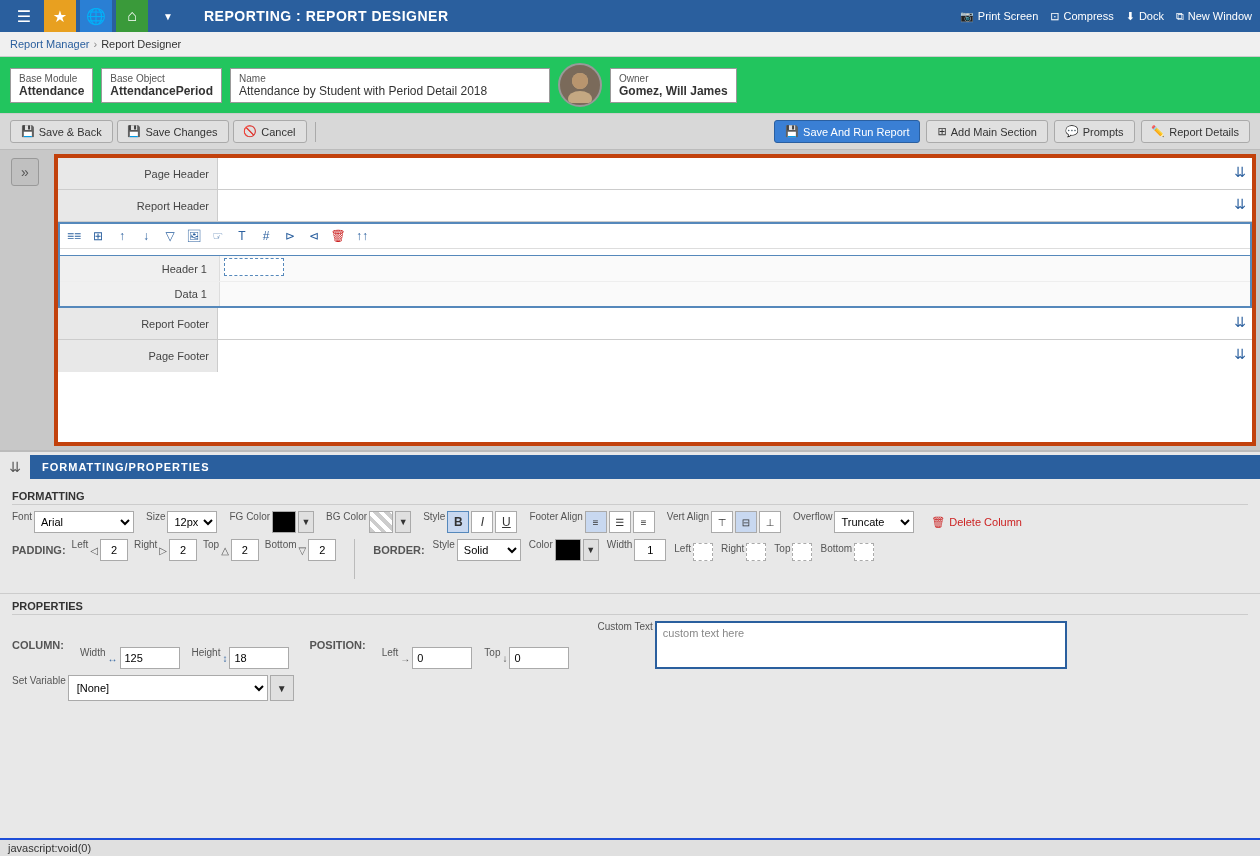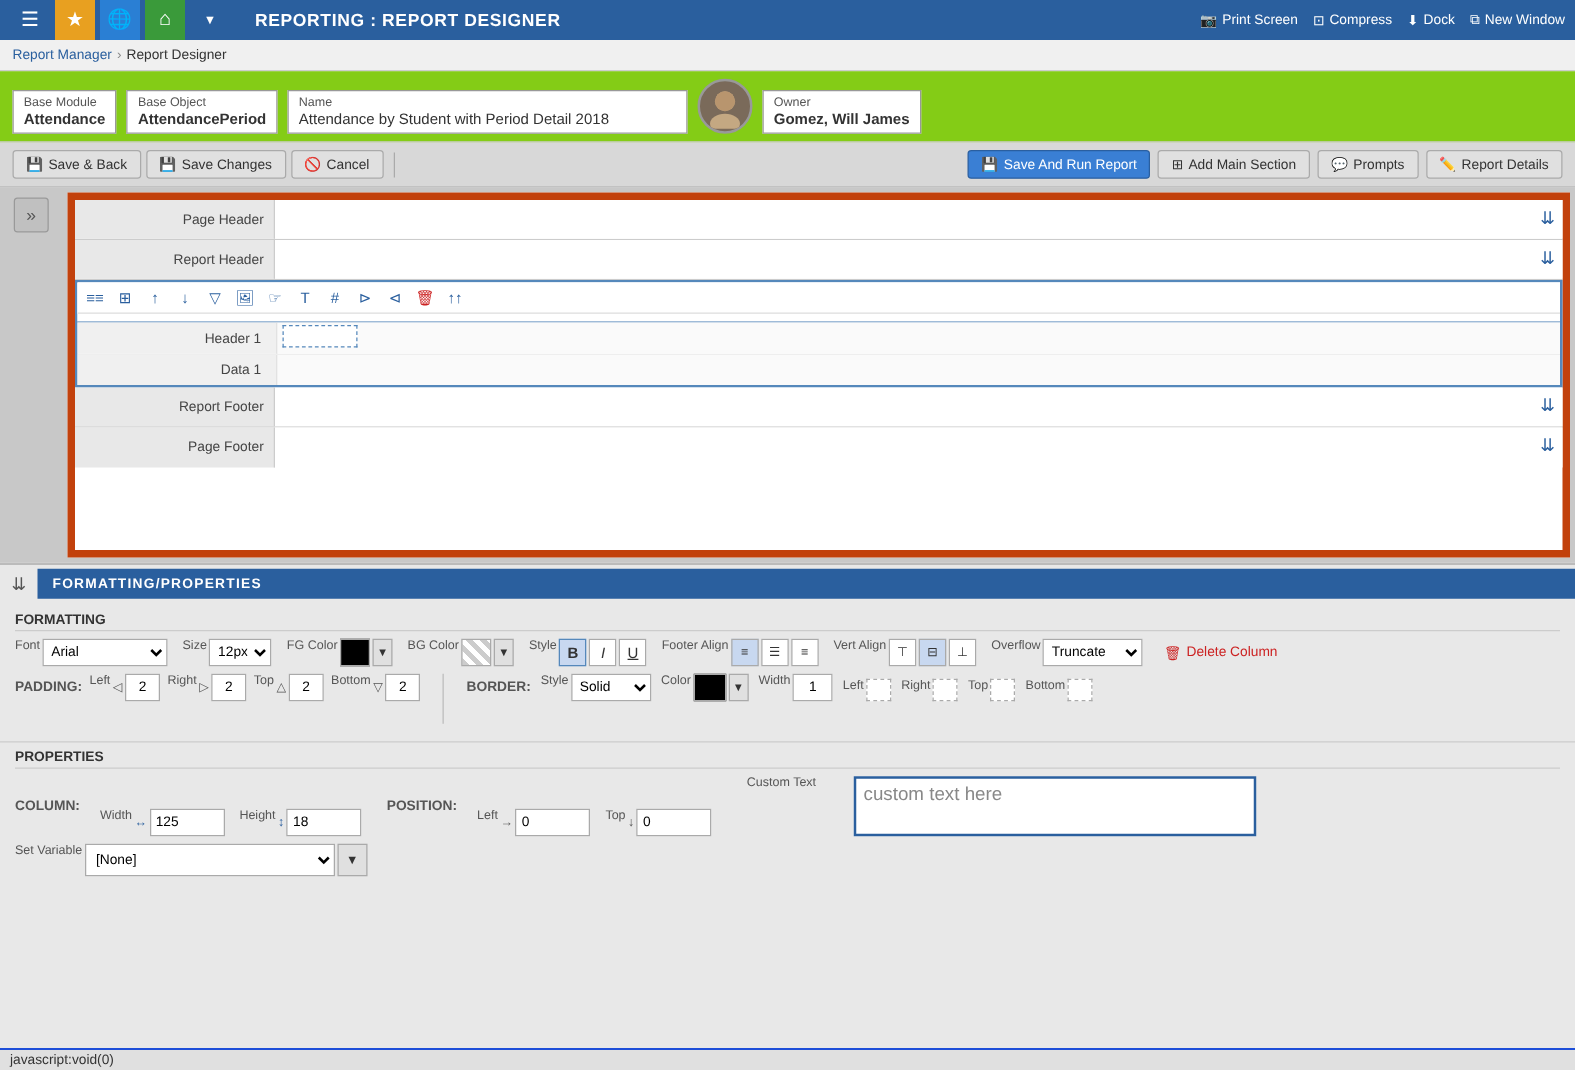--- a/index.html
+++ b/index.html
@@ -16,42 +16,42 @@
     .top-bar-title { color: white; font-size: 14px; font-weight: bold; margin-left: 16px; flex: 1; letter-spacing: 0.5px; }
     .top-bar-actions { display: flex; align-items: center; gap: 12px; }
     .top-bar-btn { display: flex; align-items: center; gap: 4px; color: white; font-size: 11px; cursor: pointer; background: none; border: none; }
 
     
     .breadcrumb { display: flex; align-items: center; gap: 4px; padding: 6px 10px; background: #f0f0f0; font-size: 11px; border-bottom: 1px solid #ccc; }
     .breadcrumb a { color: #2a5f9e; text-decoration: none; cursor: pointer; }
     .breadcrumb-sep { color: #888; }
 
     
-    .info-bar { display: flex; align-items: flex-end; gap: 8px; padding: 6px 10px; background: #84cc16; border-bottom: 1px solid #ccc; }
+    .info-bar { display: flex; align-items: center; gap: 8px; padding: 6px 10px; background: #22c55e; border-bottom: 1px solid #ccc; }
     .info-box { border: 1px solid #999; background: white; padding: 4px 8px; min-width: 80px; }
     .info-box-label { font-size: 10px; color: #555; }
     .info-box-value { font-size: 12px; font-weight: bold; color: #333; }
     .info-box-name { border: 1px solid #999; background: white; padding: 4px 8px; flex: 1; max-width: 320px; }
     .avatar { width: 44px; height: 44px; border-radius: 50%; background: #7a6a5a; display: flex; align-items: center; justify-content: center; overflow: hidden; border: 2px solid #999; }
     .avatar svg { width: 36px; height: 36px; }
     .owner-box { border: 1px solid #999; background: white; padding: 4px 8px; }
 
     
     .toolbar { display: flex; align-items: center; gap: 4px; padding: 6px 10px; background: #d8d8d8; border-bottom: 1px solid #bbb; }
     .toolbar-btn { display: flex; align-items: center; gap: 4px; padding: 4px 10px; background: #e0e0e0; border: 1px solid #aaa; border-radius: 3px; cursor: pointer; font-size: 11px; color: #333; }
     .toolbar-sep { width: 1px; height: 20px; background: #aaa; margin: 0 4px; }
     .toolbar-right { margin-left: auto; display: flex; align-items: center; gap: 6px; }
     .toolbar-btn-blue { background: #3a7fd4; color: white; border-color: #2a5fa0; }
 
     
     .designer-area { display: flex; background: #c8c8c8; min-height: 300px; }
     .section-toggle { width: 50px; display: flex; align-items: flex-start; justify-content: center; padding-top: 8px; }
     .toggle-btn { width: 28px; height: 28px; background: #c0c0c0; border: 1px solid #999; border-radius: 3px; display: flex; align-items: center; justify-content: center; cursor: pointer; font-size: 14px; color: #555; }
 
-    .sections-container { flex: 1; background: white; border: 6px solid #c2410c; margin: 4px; }
+    .sections-container { flex: 1; background: white; border: 4px solid #c2410c; margin: 4px; }
     .section-row { display: flex; align-items: stretch; border-bottom: 1px solid #ccc; min-height: 32px; }
     .section-label { width: 160px; min-width: 160px; display: flex; align-items: center; justify-content: flex-end; padding-right: 8px; font-size: 11px; color: #444; background: #e8e8e8; border-right: 1px solid #ccc; }
     .section-content { flex: 1; position: relative; background: white; }
     .section-collapse { position: absolute; right: 6px; top: 6px; cursor: pointer; color: #2a5f9e; font-size: 14px; }
     .group-label { width: 160px; min-width: 160px; display: flex; align-items: center; justify-content: flex-end; padding-right: 8px; font-size: 11px; font-weight: bold; color: #333; background: #d8e8f8; border-right: 1px solid #5588bb; }
     .group-content { flex: 1; background: white; position: relative; }
     .group-toolbar { display: flex; align-items: center; gap: 4px; padding: 2px 4px; background: white; border-bottom: 1px solid #ddd; }
     .group-toolbar-icon { width: 20px; height: 20px; display: flex; align-items: center; justify-content: center; cursor: pointer; color: #2a5f9e; font-size: 12px; }
     .group-toolbar-icon.red { color: #cc2222; }
     .inner-row { display: flex; align-items: stretch; border-bottom: 1px solid #eee; min-height: 24px; }
@@ -75,21 +75,21 @@
     .fp-color-box.bg { background: repeating-linear-gradient(45deg, #ccc 0px, #ccc 4px, white 4px, white 8px); }
     .fp-dropdown-arrow { border: 1px solid #aaa; background: #e0e0e0; height: 22px; width: 16px; display: flex; align-items: center; justify-content: center; cursor: pointer; font-size: 9px; }
     .fp-style-btn { width: 22px; height: 22px; border: 1px solid #aaa; background: white; display: flex; align-items: center; justify-content: center; cursor: pointer; font-size: 12px; }
     .fp-style-btn.active { background: #c8d8f0; border-color: #5588bb; }
     .fp-align-btn { width: 22px; height: 22px; border: 1px solid #aaa; background: white; display: flex; align-items: center; justify-content: center; cursor: pointer; font-size: 10px; }
     .fp-align-btn.active { background: #c8d8f0; }
     .fp-input-wide { border: 1px solid #aaa; background: white; width: 60px; height: 22px; padding: 1px 4px; font-size: 11px; }
     .fp-input-num { border: 1px solid #aaa; background: white; width: 28px; height: 22px; padding: 1px 2px; font-size: 11px; text-align: center; }
     .fp-delete-btn { display: flex; align-items: center; gap: 4px; color: #cc2222; cursor: pointer; font-size: 11px; }
     .border-box { width: 20px; height: 18px; border: 1px dashed #aaa; background: white; cursor: pointer; }
-    .custom-text-area { border: 2px solid #2a5f9e; background: white; width: 322px; height: 48px; padding: 4px 6px; font-size: 15px; color: #888; resize: none; font-family: Arial, sans-serif; margin-left: 28px; }
+    .custom-text-area { border: 2px solid #2a5f9e; background: white; width: 412px; height: 48px; padding: 4px 6px; font-size: 11px; color: #888; resize: none; font-family: Arial, sans-serif; }
     .set-var-select { border: 1px solid #aaa; background: white; height: 26px; font-size: 11px; width: 200px; padding: 0 4px; }
     .dropdown-arrow-btn { border: 1px solid #aaa; background: #e0e0e0; height: 26px; width: 24px; display: flex; align-items: center; justify-content: center; cursor: pointer; font-size: 10px; }
     .group-outer { border: 2px solid #5588bb; margin: 0; }
   </style>
 </head>
 <body>
 
 <div class="top-bar">
   <div class="top-bar-icon">☰</div>
   <div class="top-bar-icon active">★</div>

